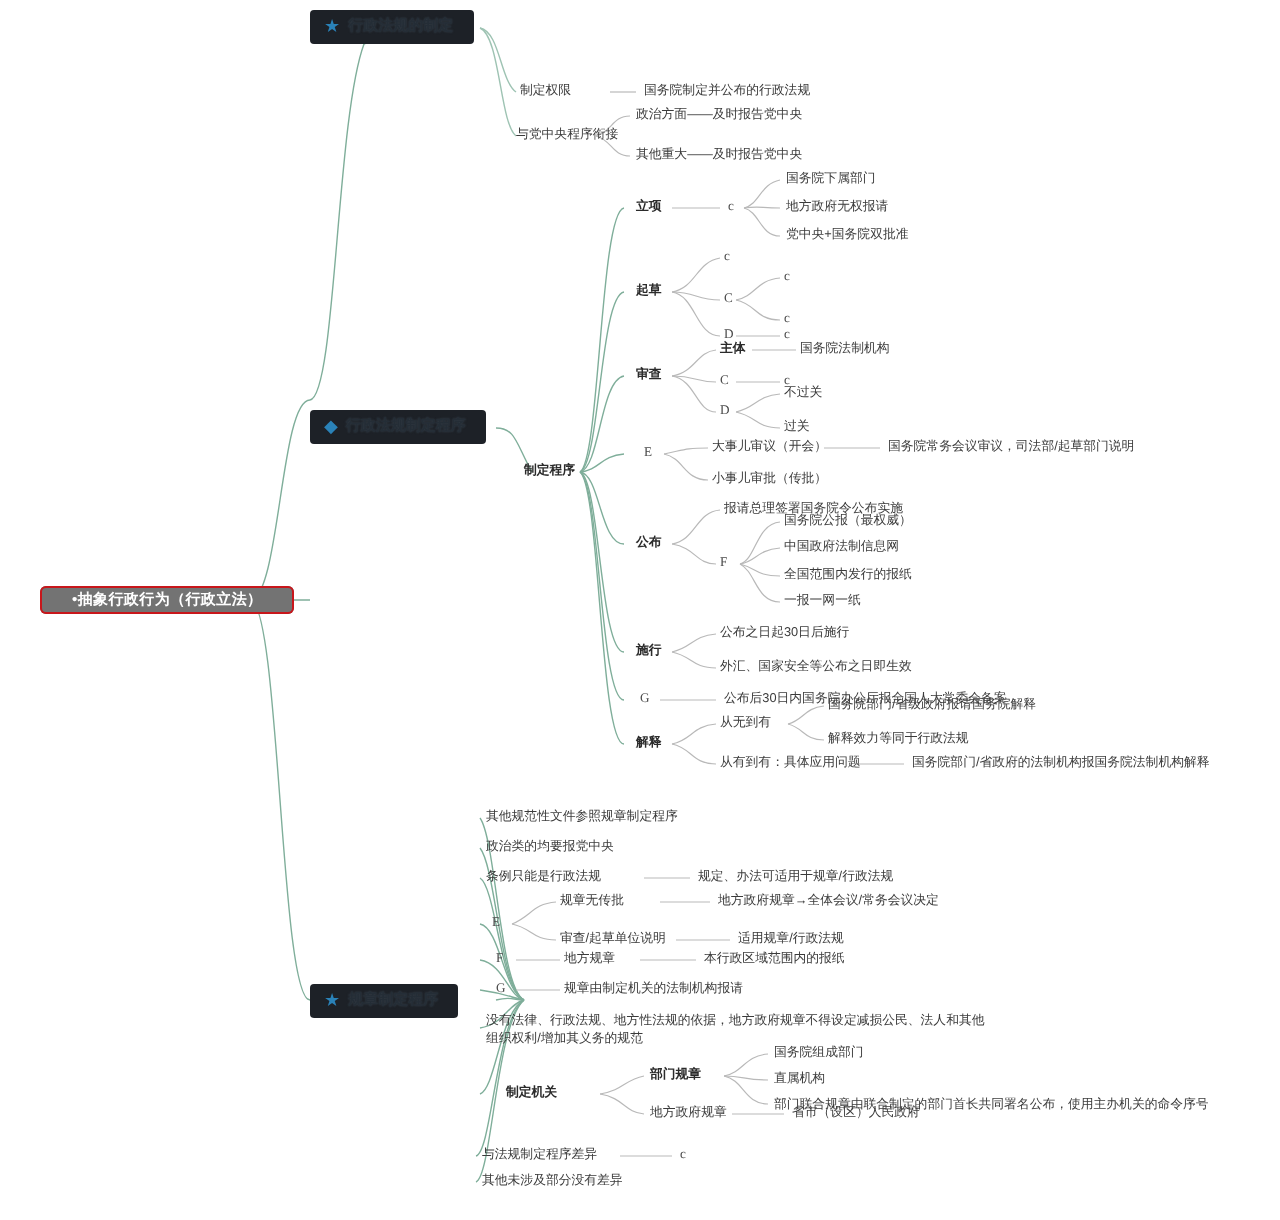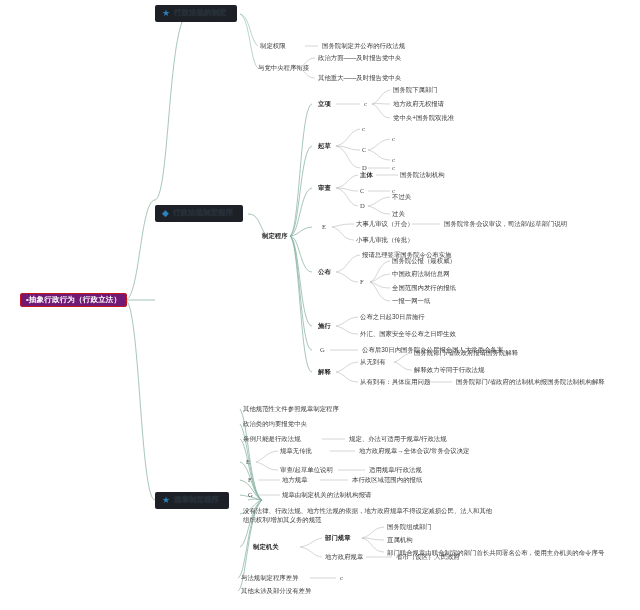--- a/index.html
+++ b/index.html
@@ -7,22 +7,22 @@
     width:640px;height:610px;position:relative;overflow:hidden;
     font-family:"Liberation Sans","DejaVu Sans",sans-serif;
     color:#3a3a3a;
   }
   #canvas{position:absolute;left:0;top:0;width:640px;height:610px;}
   svg.links{position:absolute;left:0;top:0;width:640px;height:610px;pointer-events:none;}
   .node{position:absolute;white-space:nowrap;line-height:1.1;}
 
   
   .root{
-    background:#701a75;color:#ffffff;border-radius:3px;
-    padding:3px 6px;font-size:7.5px;font-weight:bold;letter-spacing:.2px;
+    background:#737373;color:#ffffff;border-radius:3px;
+    padding:3px 16px;font-size:7.5px;font-weight:bold;letter-spacing:.2px;
     box-shadow:0 0 0 1px #c8161b inset;
     text-align:right;
   }
   
   .chapter{
     background:#1d2127;color:#1f3a4d;border-radius:2px;
     padding:4px 10px 4px 7px;font-size:7.5px;font-weight:bold;
     display:flex;align-items:center;gap:4px;
   }
   .chapter .star{color:#2a82b8;font-size:9px;line-height:1;}

